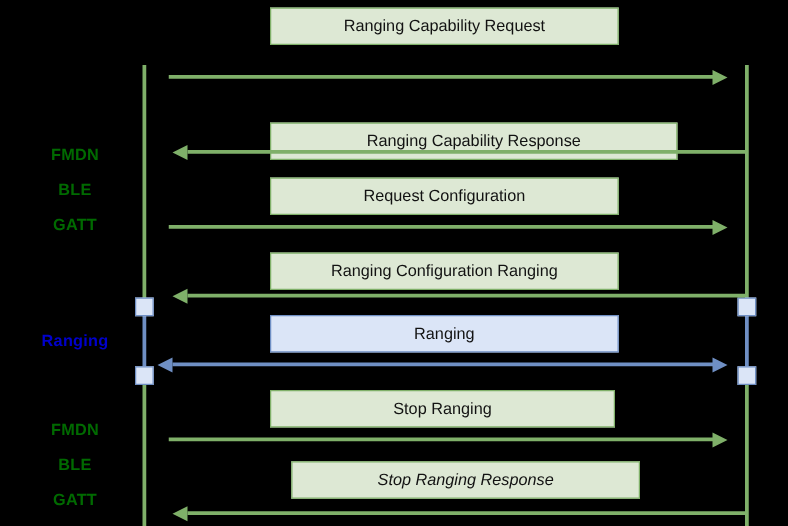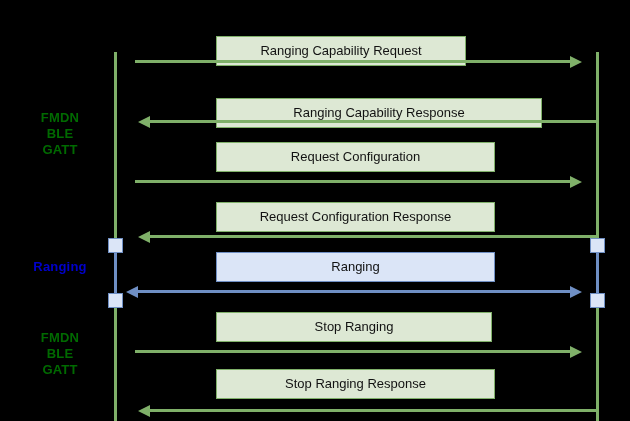--- a/index.html
+++ b/index.html
@@ -33,21 +33,21 @@
     height: 15px;
     background: #dbe5f7;
     border: 1px solid #6f8fc4;
     box-sizing: border-box;
   }
 
   
   .side-label {
     position: absolute;
     text-align: center;
-    line-height: 16px;
+    line-height: 28px;
     font-size: 13px;
     font-weight: bold;
     letter-spacing: 0.2px;
     white-space: pre-line;
   }
   .side-label.green { color: #006a00; }
   .side-label.blue  { color: #0000cc; }
 
   
   .msg-box {
@@ -116,42 +116,42 @@
   <div class="side-label green" style="left:20px; top:110px; width:80px;">FMDN
 BLE
 GATT</div>
 
   <div class="side-label blue" style="left:20px; top:259px; width:80px;">Ranging</div>
 
   <div class="side-label green" style="left:20px; top:330px; width:80px;">FMDN
 BLE
 GATT</div>
 
-  <div class="msg-box" style="left:216px; top:36px; width:250px;">Ranging Capability Request</div>
+  <div class="msg-box" style="left:216px; top:6px; width:279px;">Ranging Capability Request</div>
   <div class="arrow-line" style="left:135px; top:60px; width:437px;"></div>
   <div class="arrow-head right" style="left:570px; top:55.5px;"></div>
 
   <div class="msg-box" style="left:216px; top:98px; width:326px;">Ranging Capability Response</div>
   <div class="arrow-line" style="left:150px; top:120px; width:446px;"></div>
   <div class="arrow-head left" style="left:138px; top:115.5px;"></div>
 
   <div class="msg-box" style="left:216px; top:142px; width:279px;">Request Configuration</div>
   <div class="arrow-line" style="left:135px; top:180px; width:437px;"></div>
   <div class="arrow-head right" style="left:570px; top:175.5px;"></div>
 
-  <div class="msg-box" style="left:216px; top:202px; width:279px;">Request Configuration Response</div>
+  <div class="msg-box" style="left:216px; top:202px; width:279px;">Ranging Configuration Ranging</div>
   <div class="arrow-line" style="left:150px; top:235px; width:446px;"></div>
   <div class="arrow-head left" style="left:138px; top:230.5px;"></div>
 
   <div class="msg-box blue" style="left:216px; top:252px; width:279px;">Ranging</div>
   <div class="arrow-line blue" style="left:138px; top:290px; width:434px;"></div>
   <div class="arrow-head left blue" style="left:126px; top:285.5px;"></div>
   <div class="arrow-head right blue" style="left:570px; top:285.5px;"></div>
 
   <div class="msg-box" style="left:216px; top:312px; width:276px;">Stop Ranging</div>
   <div class="arrow-line" style="left:135px; top:350px; width:437px;"></div>
   <div class="arrow-head right" style="left:570px; top:345.5px;"></div>
 
-  <div class="msg-box" style="left:216px; top:369px; width:279px;">Stop Ranging Response</div>
+  <div class="msg-box" style="left:233px; top:369px; width:279px;font-style:italic;">Stop Ranging Response</div>
   <div class="arrow-line" style="left:150px; top:409px; width:446px;"></div>
   <div class="arrow-head left" style="left:138px; top:404.5px;"></div>
 
 </div>
 
 </body></html>

